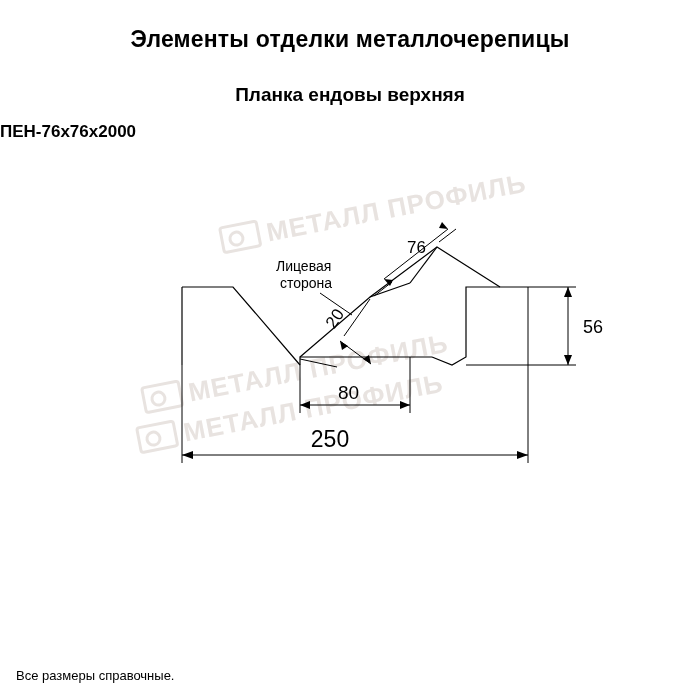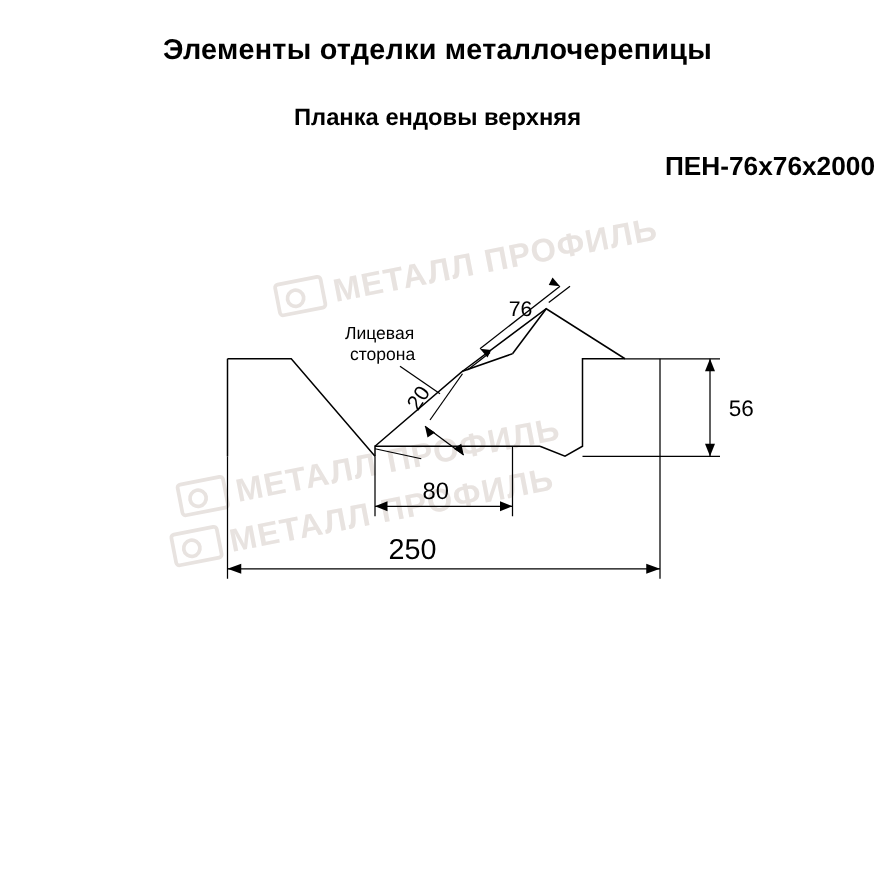--- a/index.html
+++ b/index.html
@@ -37,22 +37,22 @@
     width: 700px;
     text-align: center;
     font-size: 19px;
     font-weight: bold;
   }
   .title-code {
     position: absolute;
     top: 122px;
     left: 0;
     width: 700px;
-    text-align: right;
-    font-size: 21px;
+    text-align: left;
+    font-size: 17px;
     font-weight: bold;
   }
   .drawing {
     position: absolute;
     top: 175px;
     left: 0;
     width: 700px;
     height: 320px;
   }
   .watermarks {
@@ -190,15 +190,16 @@
       <path d="M182,190 L182,288"></path>
       <path d="M528,112 L528,288"></path>
       <path d="M182,280 l11,-4 l0,8 z" fill="#000000" stroke="none"></path>
       <path d="M528,280 l-11,-4 l0,8 z" fill="#000000" stroke="none"></path>
     </g>
     <text x="330" y="272" font-size="23" text-anchor="middle">250</text>
 
   </svg>
 
   <div class="footer">
+    <div>Все размеры справочные.</div>
   </div>
 
 </div>
 
 </body></html>

